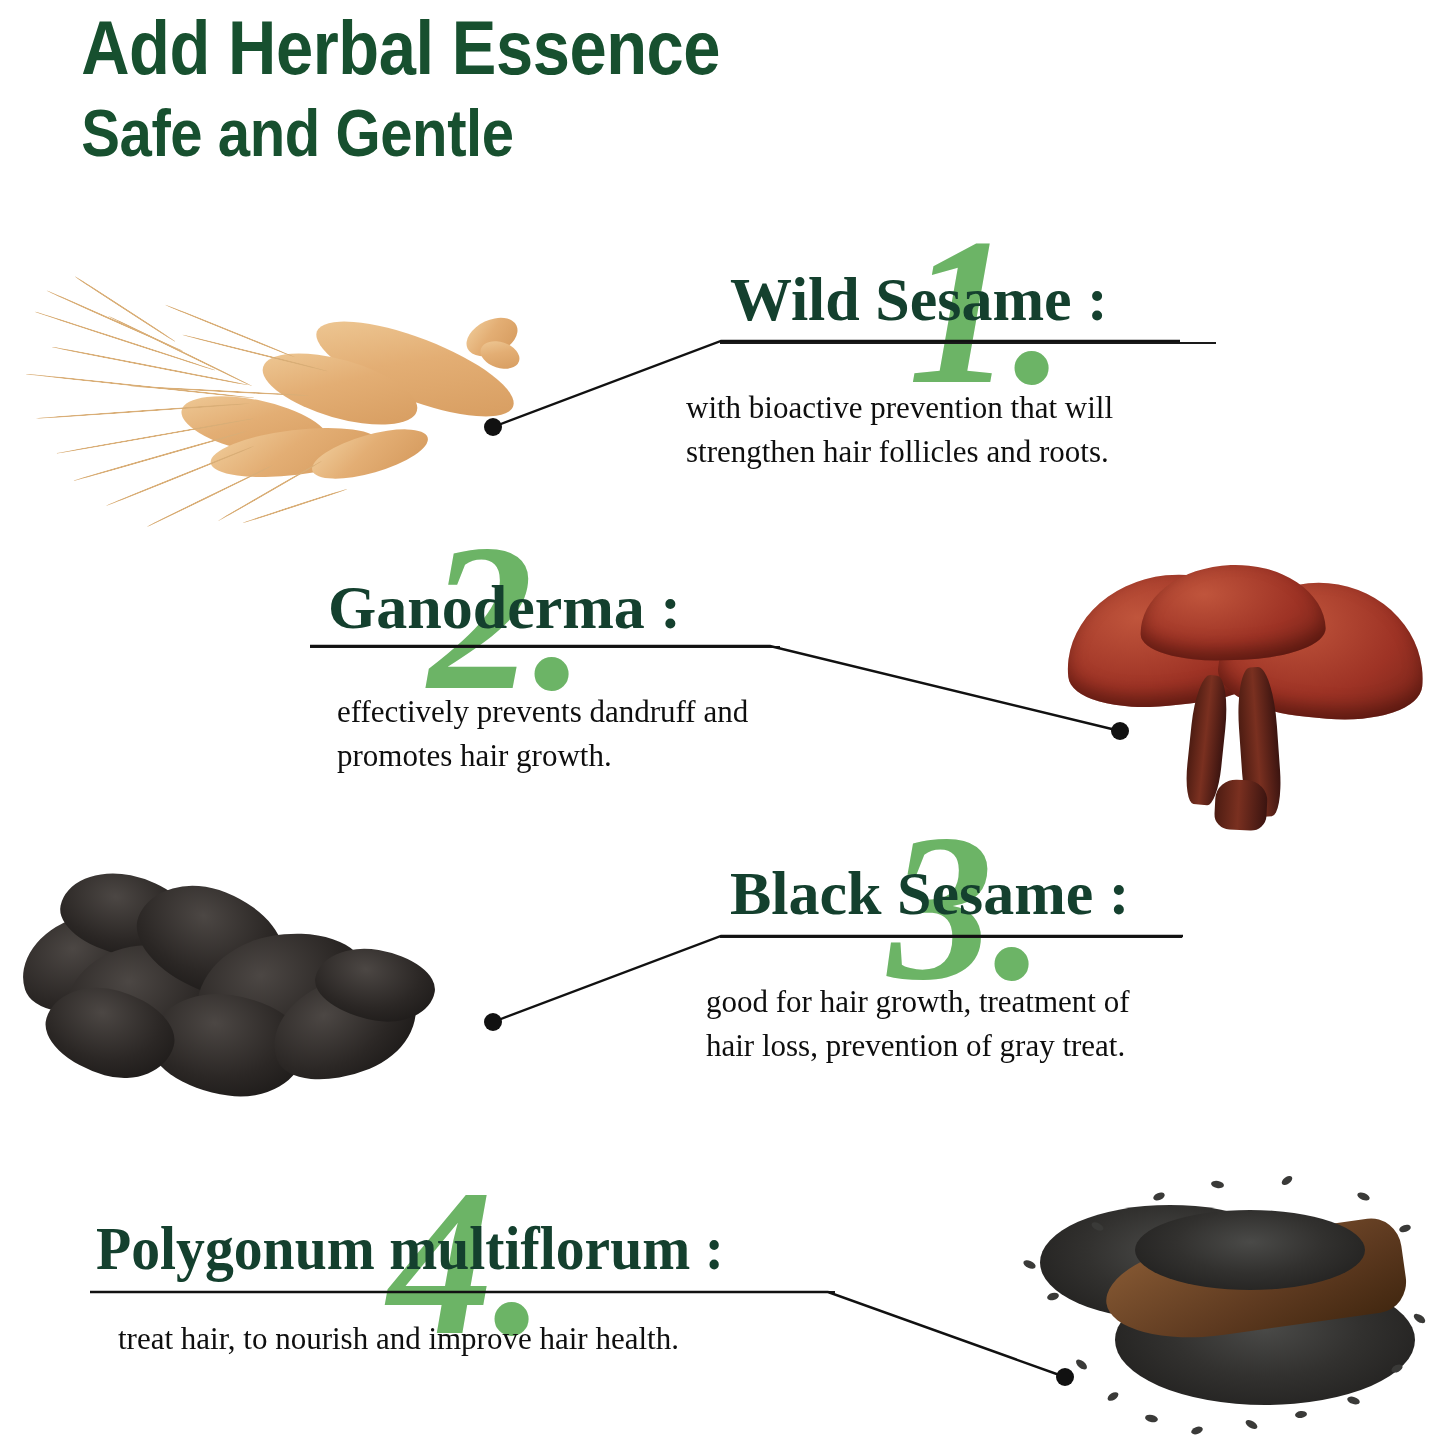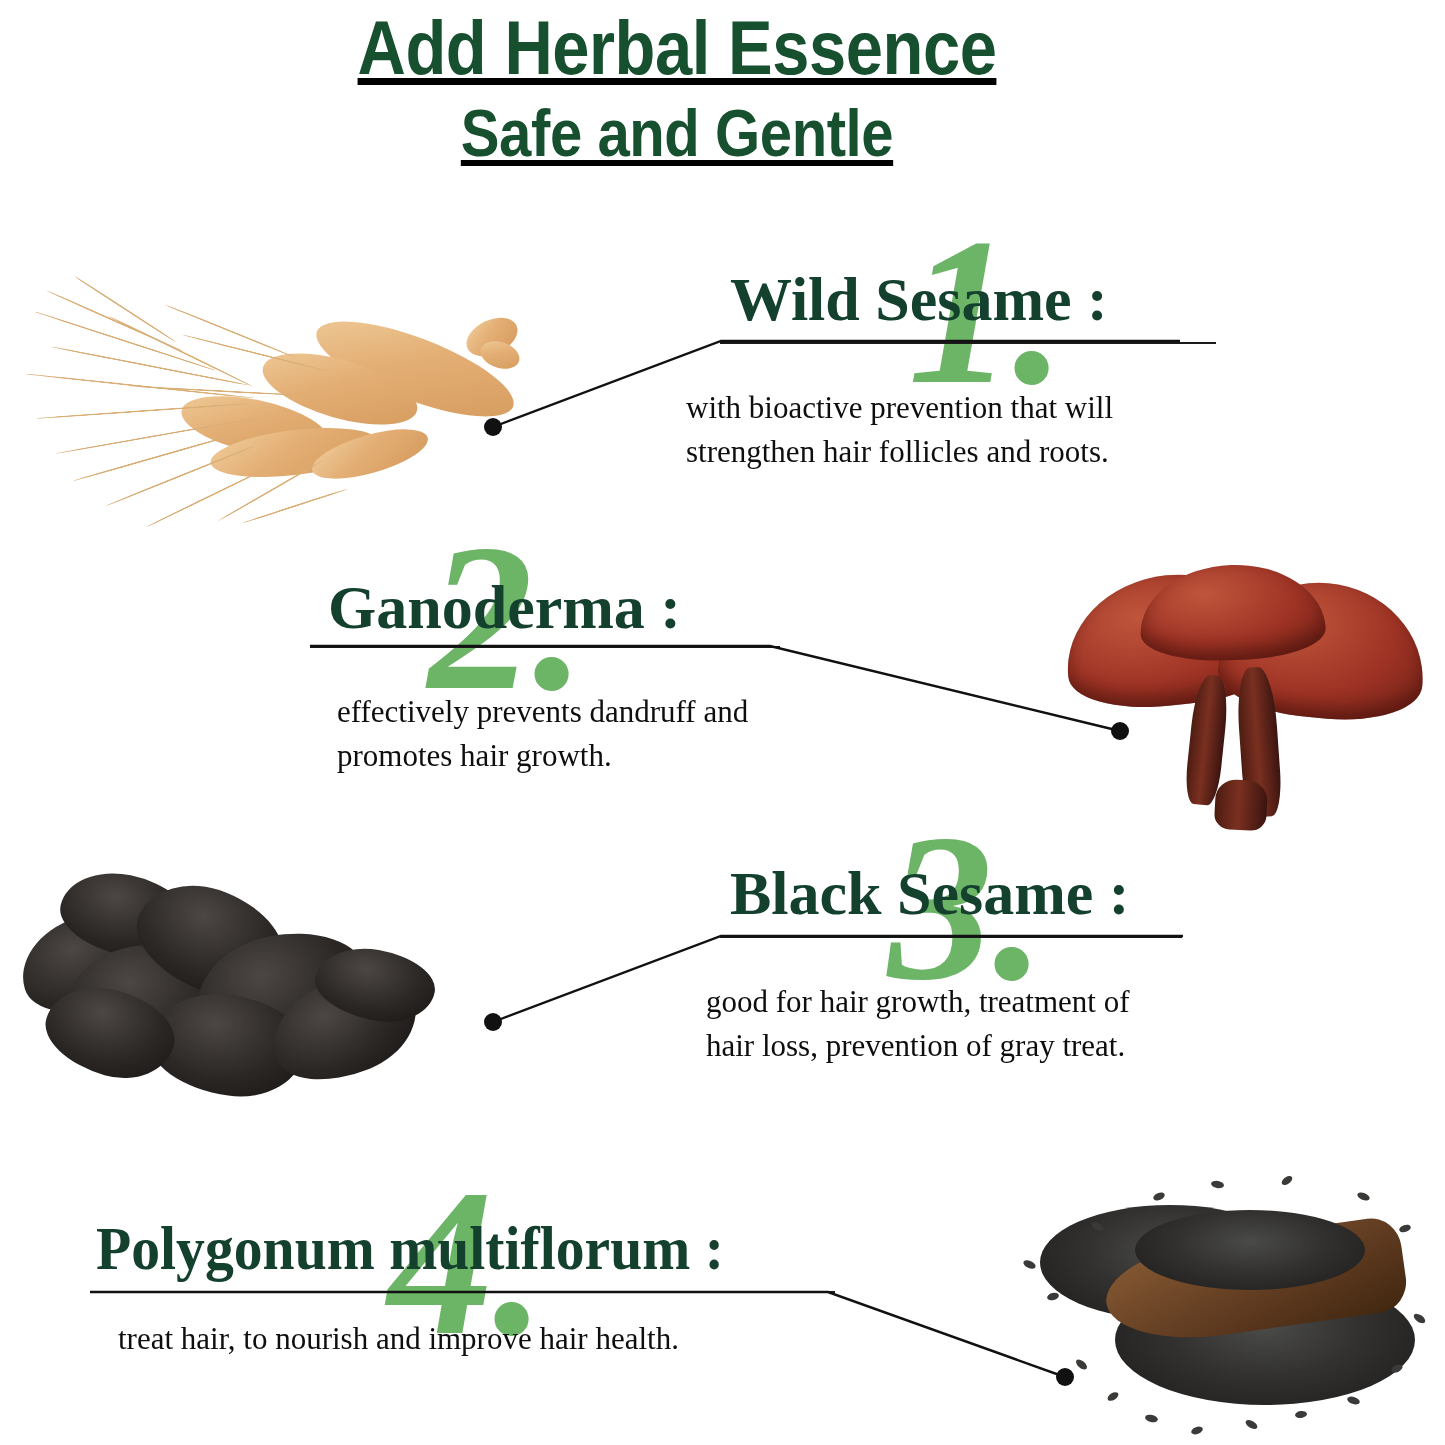--- a/index.html
+++ b/index.html
@@ -15,22 +15,20 @@
     overflow: hidden;
     font-family: "Liberation Serif", serif;
   }
 
   
   .title-block {
     position: absolute;
     top: 10px;
     left: 0;
     width: 1354px;
-    text-align: center;
-    text-decoration: underline;
   }
   .title-line {
     font-family: "Liberation Sans", sans-serif;
     font-weight: bold;
     color: #17502f;
     letter-spacing: -0.5px;
     line-height: 1.0;
     transform: scaleX(0.88);
     transform-origin: center top;
   }

